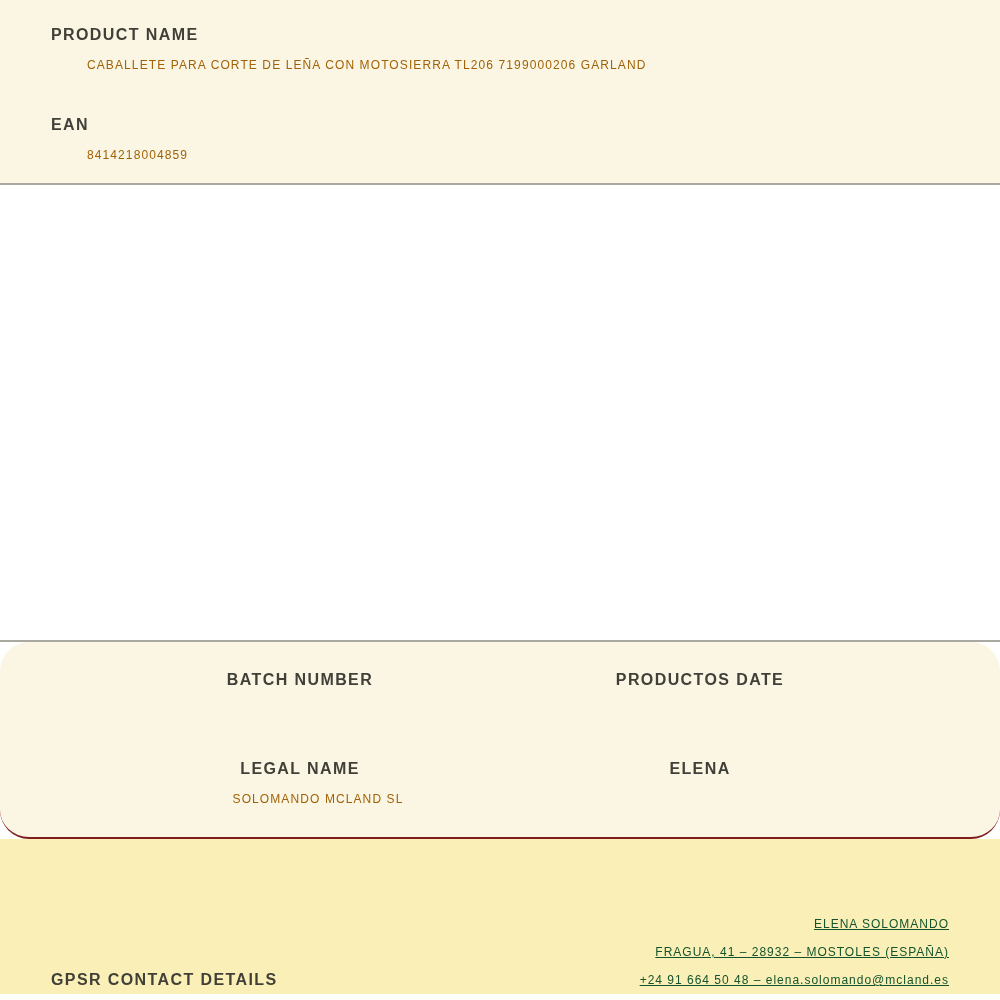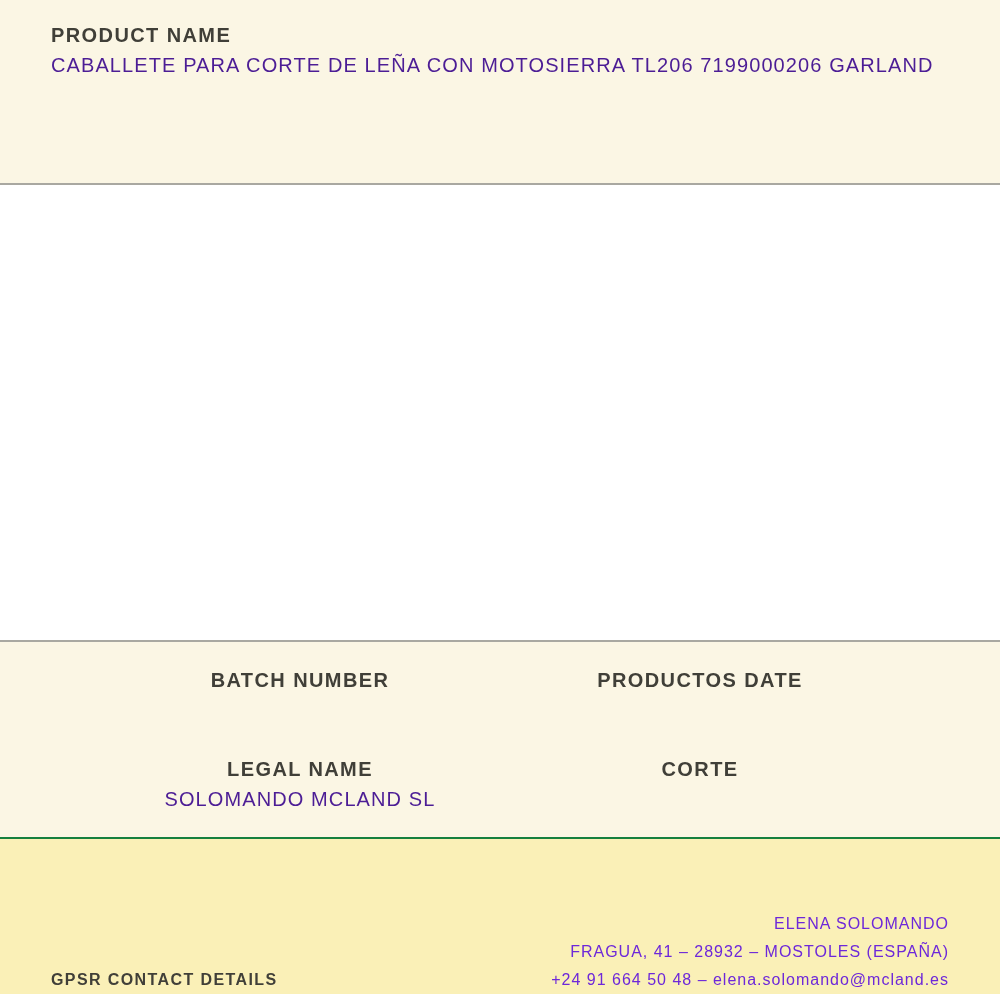--- a/index.html
+++ b/index.html
@@ -19,51 +19,53 @@
     width: 1000px;
   }
   
   .product-section {
     height: 185px;
     background: #fbf6e4;
     border-bottom: 2px solid #a9a8a1;
     padding: 20px 51px 0 51px;
   }
   .field-label {
-    font-size: 20px;
+    font-size: 16px;
     font-weight: 700;
     letter-spacing: 1.4px;
     line-height: 30px;
     color: #403f38;
     white-space: nowrap;
   }
   .field-value {
-    font-size: 20px;
+    font-size: 12px;
     font-weight: 400;
     letter-spacing: 1.1px;
     line-height: 30px;
     min-height: 30px;
-    color: #4c1d95;
+    color: #a16207;
     white-space: nowrap;
+    margin-left: 36px;
   }
   .product-section .field-group + .field-group {
     margin-top: 30px;
   }
   
   .media-section {
     height: 457px;
     background: #ffffff;
     border-bottom: 2px solid #a9a8a1;
   }
   
   .details-section {
     height: 197px;
     background: #fbf6e4;
-    border-bottom: 2px solid #15803d;
+    border-bottom: 2px solid #7f1d1d;
     padding: 23px 100px 16px 100px;
+    border-radius: 29px;
   }
   .details-grid {
     display: grid;
     grid-template-columns: 1fr 1fr;
     row-gap: 29px;
   }
   .details-grid .field-group {
     text-align: center;
   }
   
@@ -80,58 +82,61 @@
     font-weight: 700;
     letter-spacing: 1.4px;
     line-height: 28px;
     color: #403f38;
     white-space: nowrap;
   }
   .contact-lines {
     text-align: right;
   }
   .contact-line {
-    font-size: 16px;
+    font-size: 12px;
     font-weight: 400;
     letter-spacing: 1.0px;
     line-height: 28px;
-    color: #6d28d9;
+    color: #14532d;
     white-space: nowrap;
+    text-decoration: underline;
   }
 </style>
 </head>
 <body>
 
 <div class="section product-section">
   <div class="field-group">
     <div class="field-label">PRODUCT NAME</div>
     <div class="field-value">CABALLETE PARA CORTE DE LEÑA CON MOTOSIERRA TL206 7199000206 GARLAND</div>
   </div>
   <div class="field-group">
+    <div class="field-label">EAN</div>
+    <div class="field-value">8414218004859</div>
   </div>
 </div>
 
 <div class="section media-section"></div>
 
 <div class="section details-section">
   <div class="details-grid">
     <div class="field-group">
       <div class="field-label">BATCH NUMBER</div>
       <div class="field-value"></div>
     </div>
     <div class="field-group">
       <div class="field-label">PRODUCTOS DATE</div>
       <div class="field-value"></div>
     </div>
     <div class="field-group">
       <div class="field-label">LEGAL NAME</div>
       <div class="field-value">SOLOMANDO MCLAND SL</div>
     </div>
     <div class="field-group">
-      <div class="field-label">CORTE</div>
+      <div class="field-label">ELENA</div>
     </div>
   </div>
 </div>
 
 <div class="section contact-section">
   <div class="contact-heading">GPSR CONTACT DETAILS</div>
   <div class="contact-lines">
     <div class="contact-line">ELENA SOLOMANDO</div>
     <div class="contact-line">FRAGUA, 41 – 28932 – MOSTOLES (ESPAÑA)</div>
     <div class="contact-line">+24 91 664 50 48 – elena.solomando@mcland.es</div>

